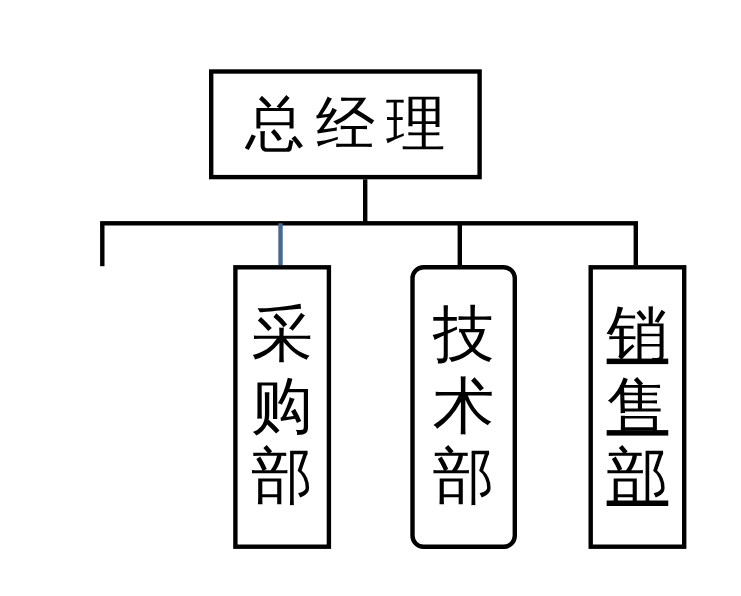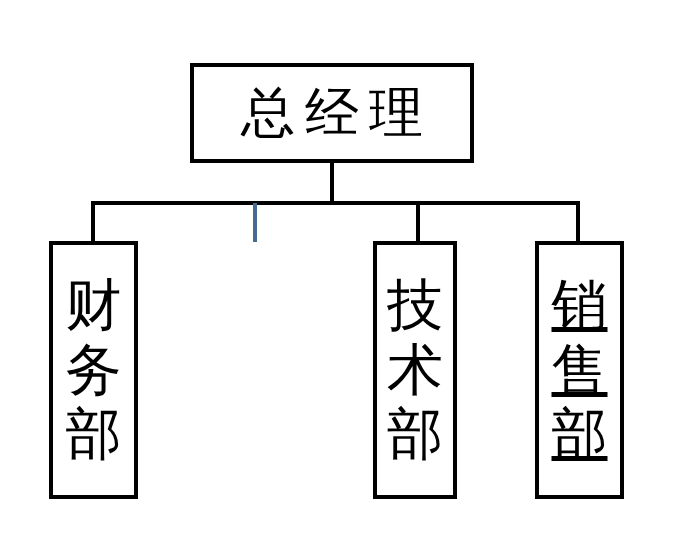--- a/index.html
+++ b/index.html
@@ -23,21 +23,21 @@
     background: #ffffff;
     border: 4px solid #000000;
     box-sizing: border-box;
     display: flex;
     align-items: center;
     justify-content: center;
   }
   .root-node {
     left: 190px;
     top: 63px;
-    width: 284px;
+    width: 248px;
     height: 100px;
   }
   .root-label {
     font-size: 54px;
     letter-spacing: 10px;
     margin-right: -10px; 
     white-space: nowrap;
     line-height: 1;
   }
   .dept-node {
@@ -47,21 +47,21 @@
   }
   .dept-label {
     font-size: 56px;
     line-height: 1.15;
     width: 1em;
     word-break: break-all;
     text-align: center;
   }
   .dept-1 { left: 49px;  }
   .dept-2 { left: 212px; }
-  .dept-3 { left: 373px; width: 84px; }
+  .dept-3 { left: 373px; width: 97px; border-radius: 12px; }
   .dept-4 { left: 535px; text-decoration: underline; }
 
   
   .line {
     position: absolute;
     background: #000000;
   }
   .stem {
     left: 330px;
     top: 161px;
@@ -93,22 +93,22 @@
   <div class="line bus"></div>
   <div class="line drop drop-1"></div>
   <div class="line drop drop-2" id="highlight-drop" style="background: rgb(70, 106, 146);"></div>
   <div class="line drop drop-3"></div>
   <div class="line drop drop-4"></div>
 
   <div class="node root-node">
     <span class="root-label">总经理</span>
   </div>
 
-  <div class="node dept-node dept-1">
-    <span class="dept-label">财务部</span>
+  <div class="node dept-node dept-2">
+    <span class="dept-label">采购部</span>
   </div>
   <div class="node dept-node dept-3">
     <span class="dept-label">技术部</span>
   </div>
   <div class="node dept-node dept-4">
     <span class="dept-label">销售部</span>
   </div>
 
 </div>
 

